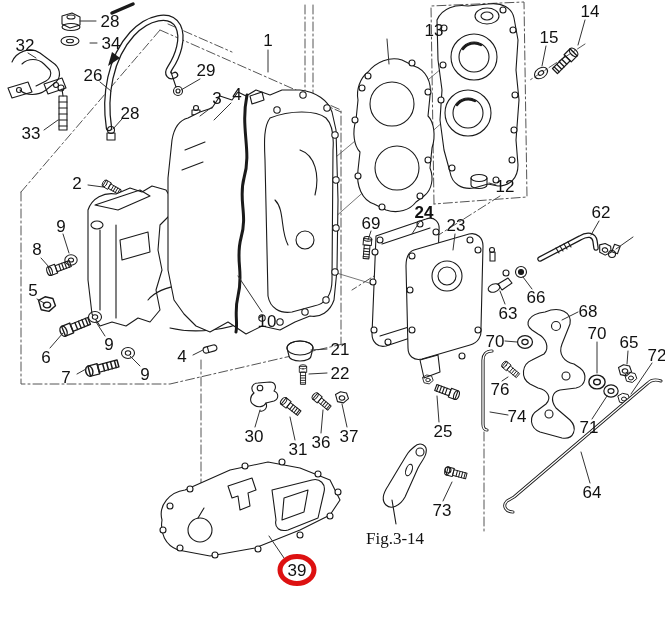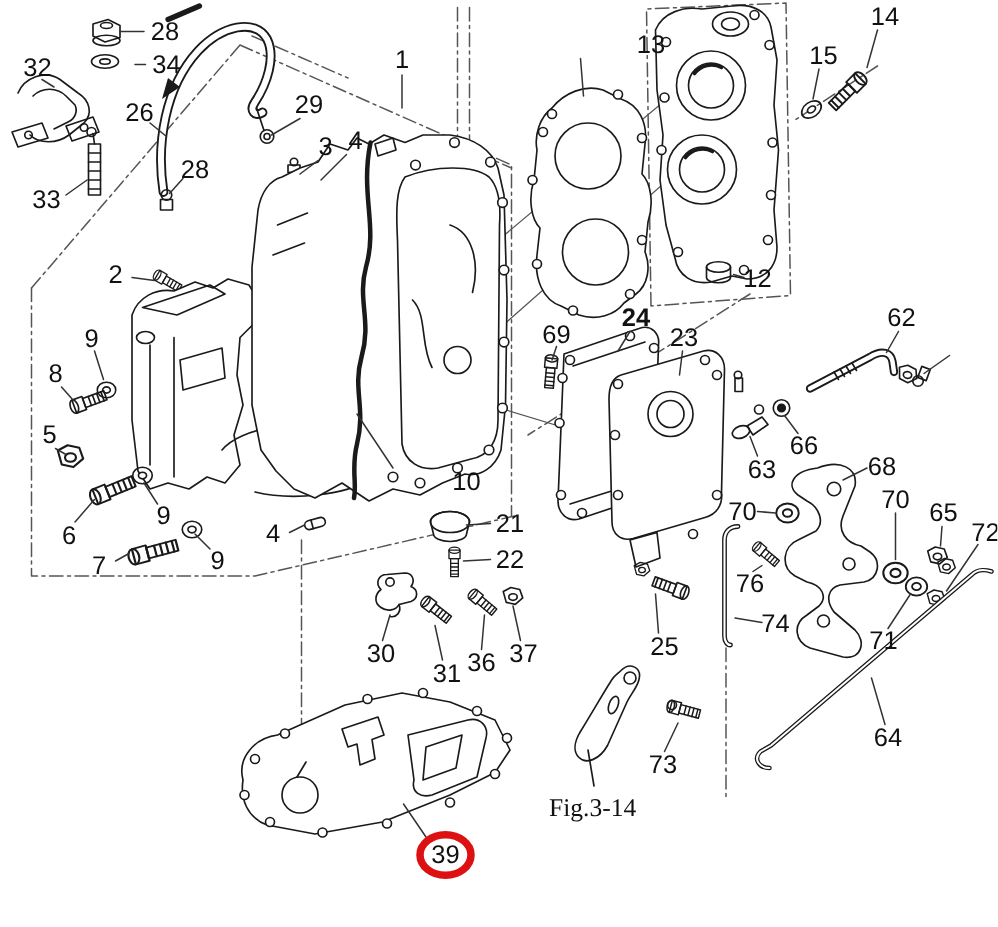--- a/index.html
+++ b/index.html
@@ -405,21 +405,21 @@
       <span class="callout" style="left: 505px; top: 186px;">12</span>
       <span class="callout" style="left: 77px; top: 183px;">2</span>
       <span class="callout" style="left: 61px; top: 226px;">9</span>
       <span class="callout" style="left: 37px; top: 249px;">8</span>
       <span class="callout" style="left: 33px; top: 290px;">5</span>
       <span class="callout" style="left: 46px; top: 357px;">6</span>
       <span class="callout" style="left: 109px; top: 344px;">9</span>
       <span class="callout" style="left: 66px; top: 377px;">7</span>
       <span class="callout" style="left: 145px; top: 374px;">9</span>
       <span class="callout" style="left: 182px; top: 356px;">4</span>
-      <span class="callout" style="left: 267px; top: 321px; margin-left: 44px;">10</span>
+      <span class="callout" style="left: 267px; top: 321px;">10</span>
       <span class="callout" style="left: 371px; top: 223px;">69</span>
       <span class="callout" style="left: 424px; top: 212px; font-weight: bold;">24</span>
       <span class="callout" style="left: 456px; top: 225px;">23</span>
       <span class="callout" style="left: 340px; top: 349px;">21</span>
       <span class="callout" style="left: 340px; top: 373px;">22</span>
       <span class="callout" style="left: 254px; top: 436px;">30</span>
       <span class="callout" style="left: 298px; top: 449px;">31</span>
       <span class="callout" style="left: 321px; top: 442px;">36</span>
       <span class="callout" style="left: 349px; top: 436px;">37</span>
       <span class="callout" style="left: 443px; top: 431px;">25</span>

